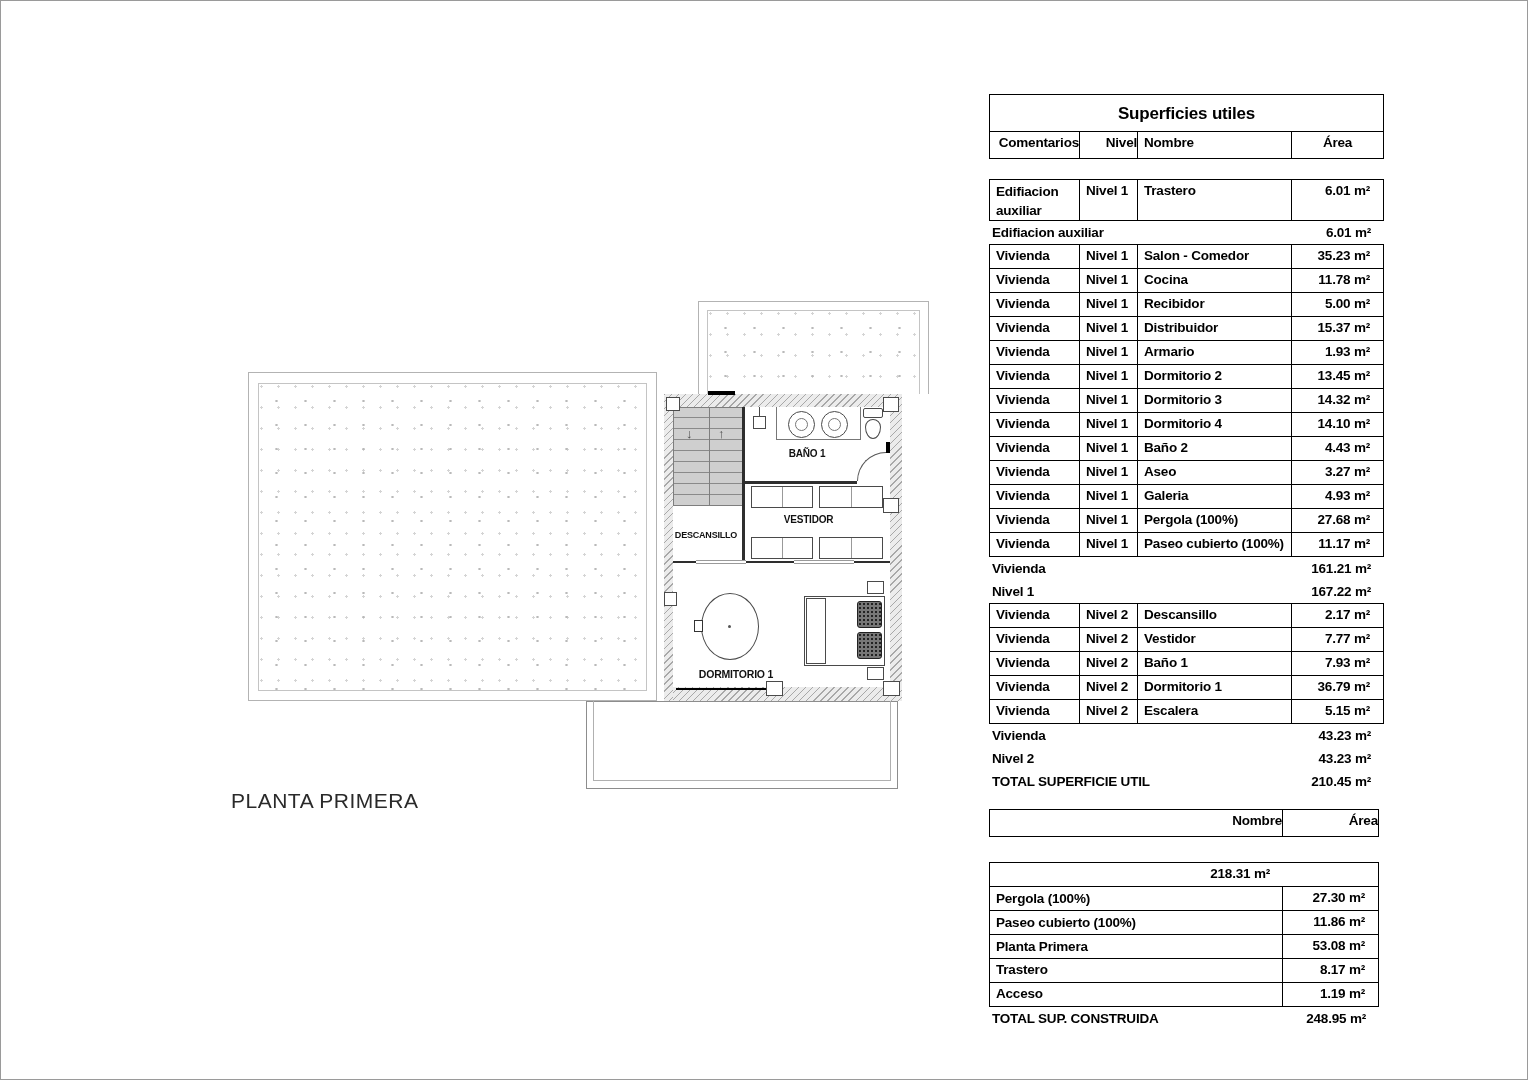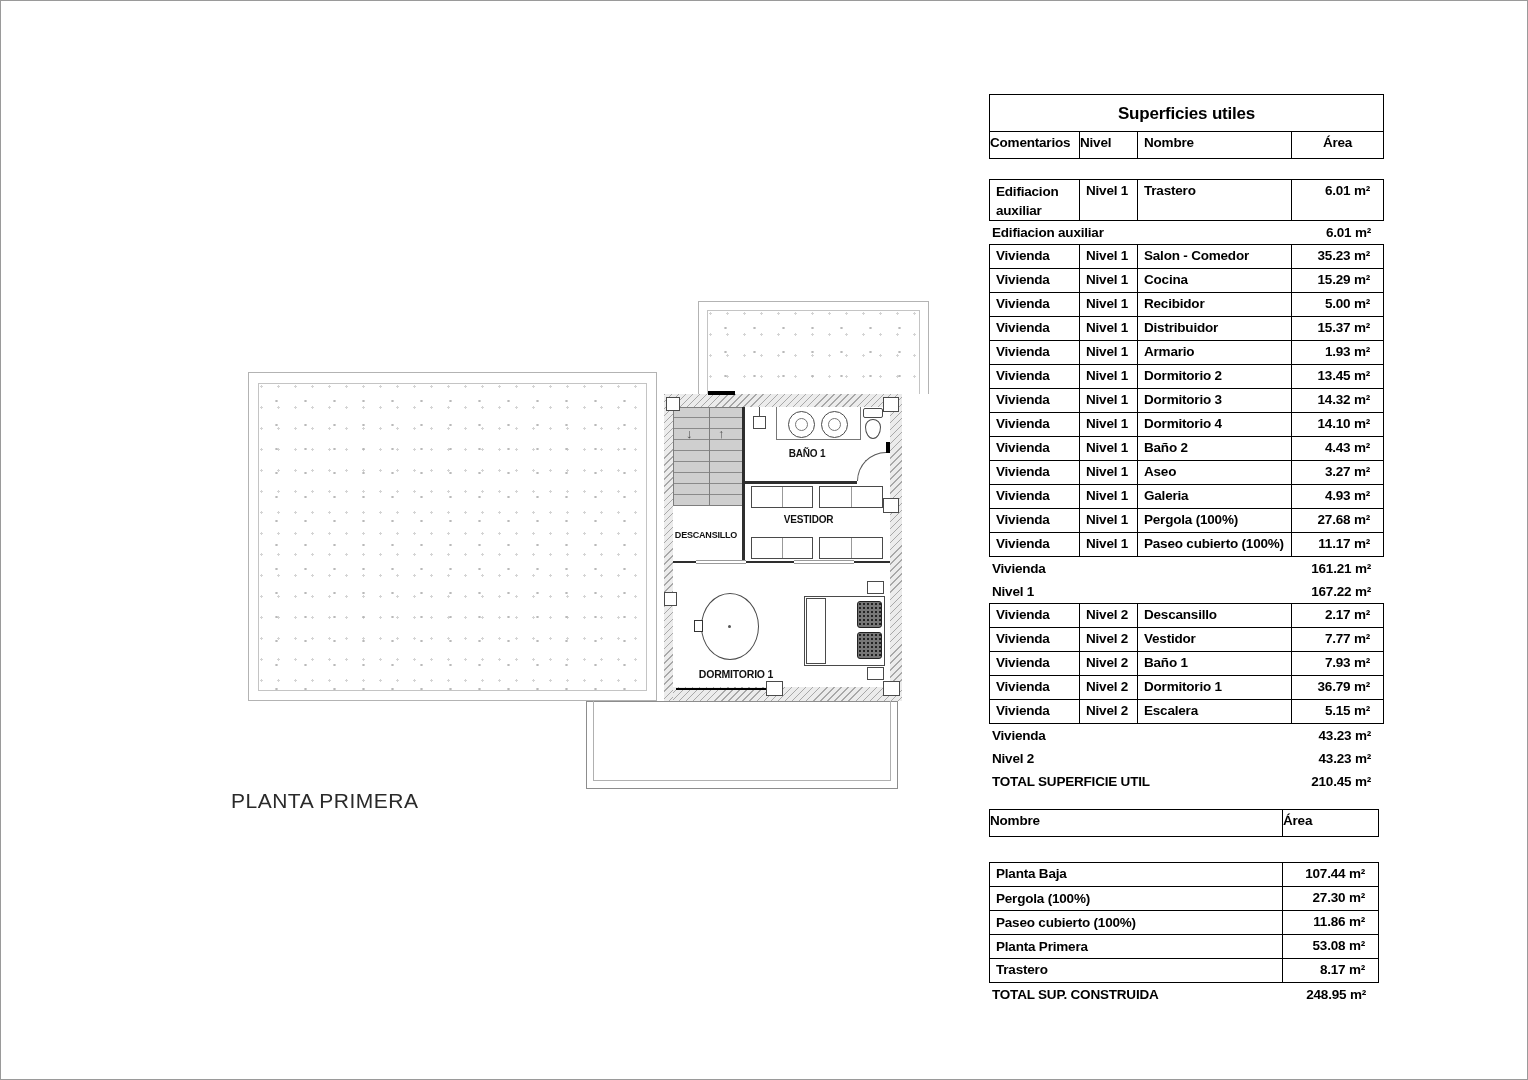--- a/index.html
+++ b/index.html
@@ -22,21 +22,21 @@
   .cols2{grid-template-columns:293px 1fr;}
   .scols4{grid-template-columns:302px 1fr;}
   .scols2{grid-template-columns:293px 1fr;}
   .tbox{border:1.5px solid #000;background:#fff;}
   .trow{display:grid;min-height:23px;}
   .trow + .trow{border-top:1px solid #000;}
   .tcell{padding:0 0 0 6px;line-height:22px;overflow:hidden;}
   .tcell:not(:last-child){border-right:1px solid #000;}
   .tcell.wrap{line-height:19px;padding-top:2px;}
   .tcell.area,.hc.area{text-align:right;padding:0 13px 0 0;line-height:22px;}
-  .hc{text-align:left;padding:0;}
+  .hc{text-align:right;padding:0;}
   .hc.hname{text-align:left;padding-left:6px;}
   .srow{display:grid;height:23px;line-height:23px;}
   .srow .slabel{padding-left:3px;}
   .srow .sarea{text-align:right;padding-right:13px;}
   
   .stipple{
     background-image:
       radial-gradient(circle,#b9b9b9 1px,rgba(0,0,0,0) 1.3px),
       radial-gradient(circle,#d4d4d4 1px,rgba(0,0,0,0) 1.3px);
     background-size:29px 24px,17px 21px;
@@ -177,21 +177,21 @@
           <div class="trow cols4">
             <div class="tcell">Vivienda</div>
             <div class="tcell">Nivel 1</div>
             <div class="tcell">Salon - Comedor</div>
             <div class="tcell area">35.23 m²</div>
           </div>
           <div class="trow cols4">
             <div class="tcell">Vivienda</div>
             <div class="tcell">Nivel 1</div>
             <div class="tcell">Cocina</div>
-            <div class="tcell area">15.29 m²</div>
+            <div class="tcell area">11.78 m²</div>
           </div>
           <div class="trow cols4">
             <div class="tcell">Vivienda</div>
             <div class="tcell">Nivel 1</div>
             <div class="tcell">Recibidor</div>
             <div class="tcell area">5.00 m²</div>
           </div>
           <div class="trow cols4">
             <div class="tcell">Vivienda</div>
             <div class="tcell">Nivel 1</div>
@@ -312,38 +312,41 @@
     <div class="thead">
       <div class="thcols cols2">
         <div class="tcell hc">Nombre</div>
         <div class="tcell hc">Área</div>
       </div>
     </div>
     <div class="gap25"></div>
     <div>
         <div class="tbox">
           <div class="trow cols2">
-            <div class="tcell">Planta Baja</div>
-            <div class="tcell area">107.44 m²</div>
+            <div class="tcell area">218.31 m²</div>
           </div>
           <div class="trow cols2">
             <div class="tcell wrap">Pergola (100%)</div>
             <div class="tcell area">27.30 m²</div>
           </div>
           <div class="trow cols2">
             <div class="tcell wrap">Paseo cubierto (100%)</div>
             <div class="tcell area">11.86 m²</div>
           </div>
           <div class="trow cols2">
             <div class="tcell wrap">Planta Primera</div>
             <div class="tcell area">53.08 m²</div>
           </div>
           <div class="trow cols2">
             <div class="tcell">Trastero</div>
             <div class="tcell area">8.17 m²</div>
+          </div>
+          <div class="trow cols2">
+            <div class="tcell">Acceso</div>
+            <div class="tcell area">1.19 m²</div>
           </div>
         </div>
         <div class="srow scols2">
           <div class="slabel">TOTAL SUP. CONSTRUIDA</div>
           <div class="sarea">248.95 m²</div>
         </div>
       </div>
   </div>
 
 </div>

